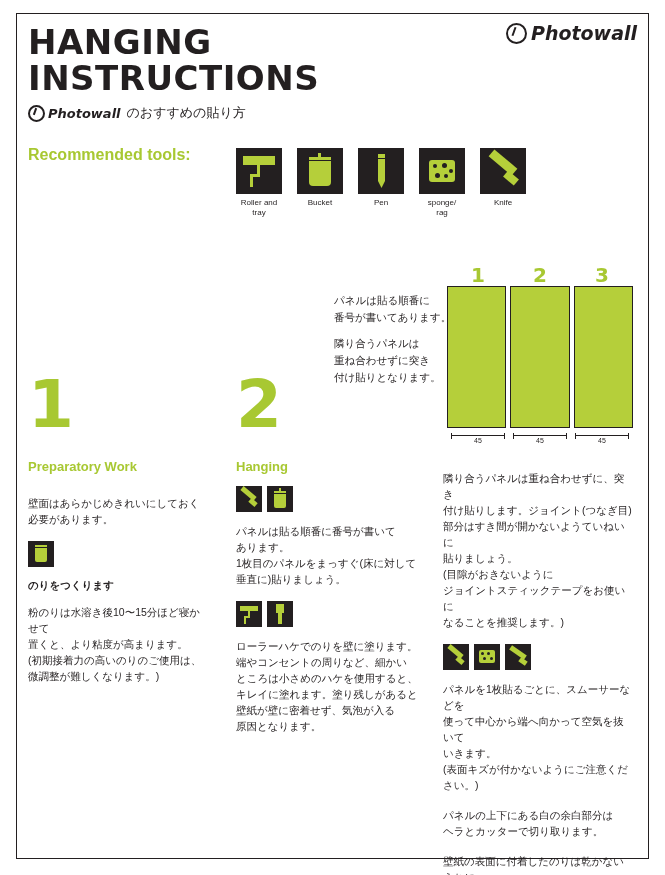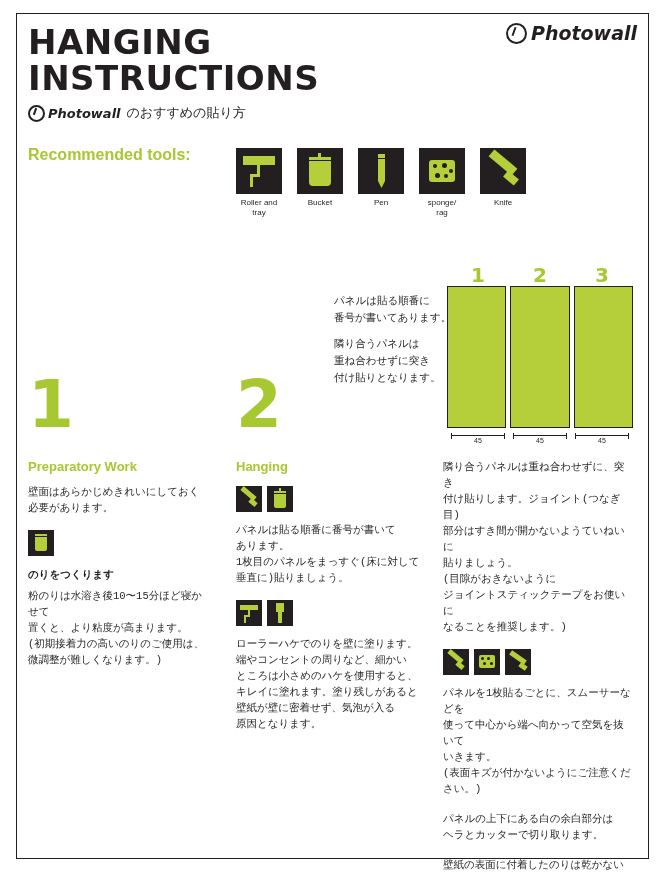--- a/index.html
+++ b/index.html
@@ -170,21 +170,21 @@
   .body-col {
     position: absolute;
     font-size: 10.5px;
     line-height: 16px;
     color: #231f20;
   }
   .col1 { left: 28px; top: 484px; width: 180px; }
   .col2 { left: 236px; top: 484px; width: 188px; }
   .col3 { left: 443px; top: 459px; width: 190px; }
 
-  .para { margin: 0 0 14px 0; font-family: Liberation Mono, monospace; }
+  .para { margin: 11px 0 14px 0; }
   .bold-sm { font-weight: bold; font-size: 10.5px; margin: 0 0 6px 0; }
 
   .inline-icons {
     display: flex;
     gap: 5px;
     margin: 2px 0 10px 0;
   }
   .mini-icon {
     width: 26px;
     height: 26px;

